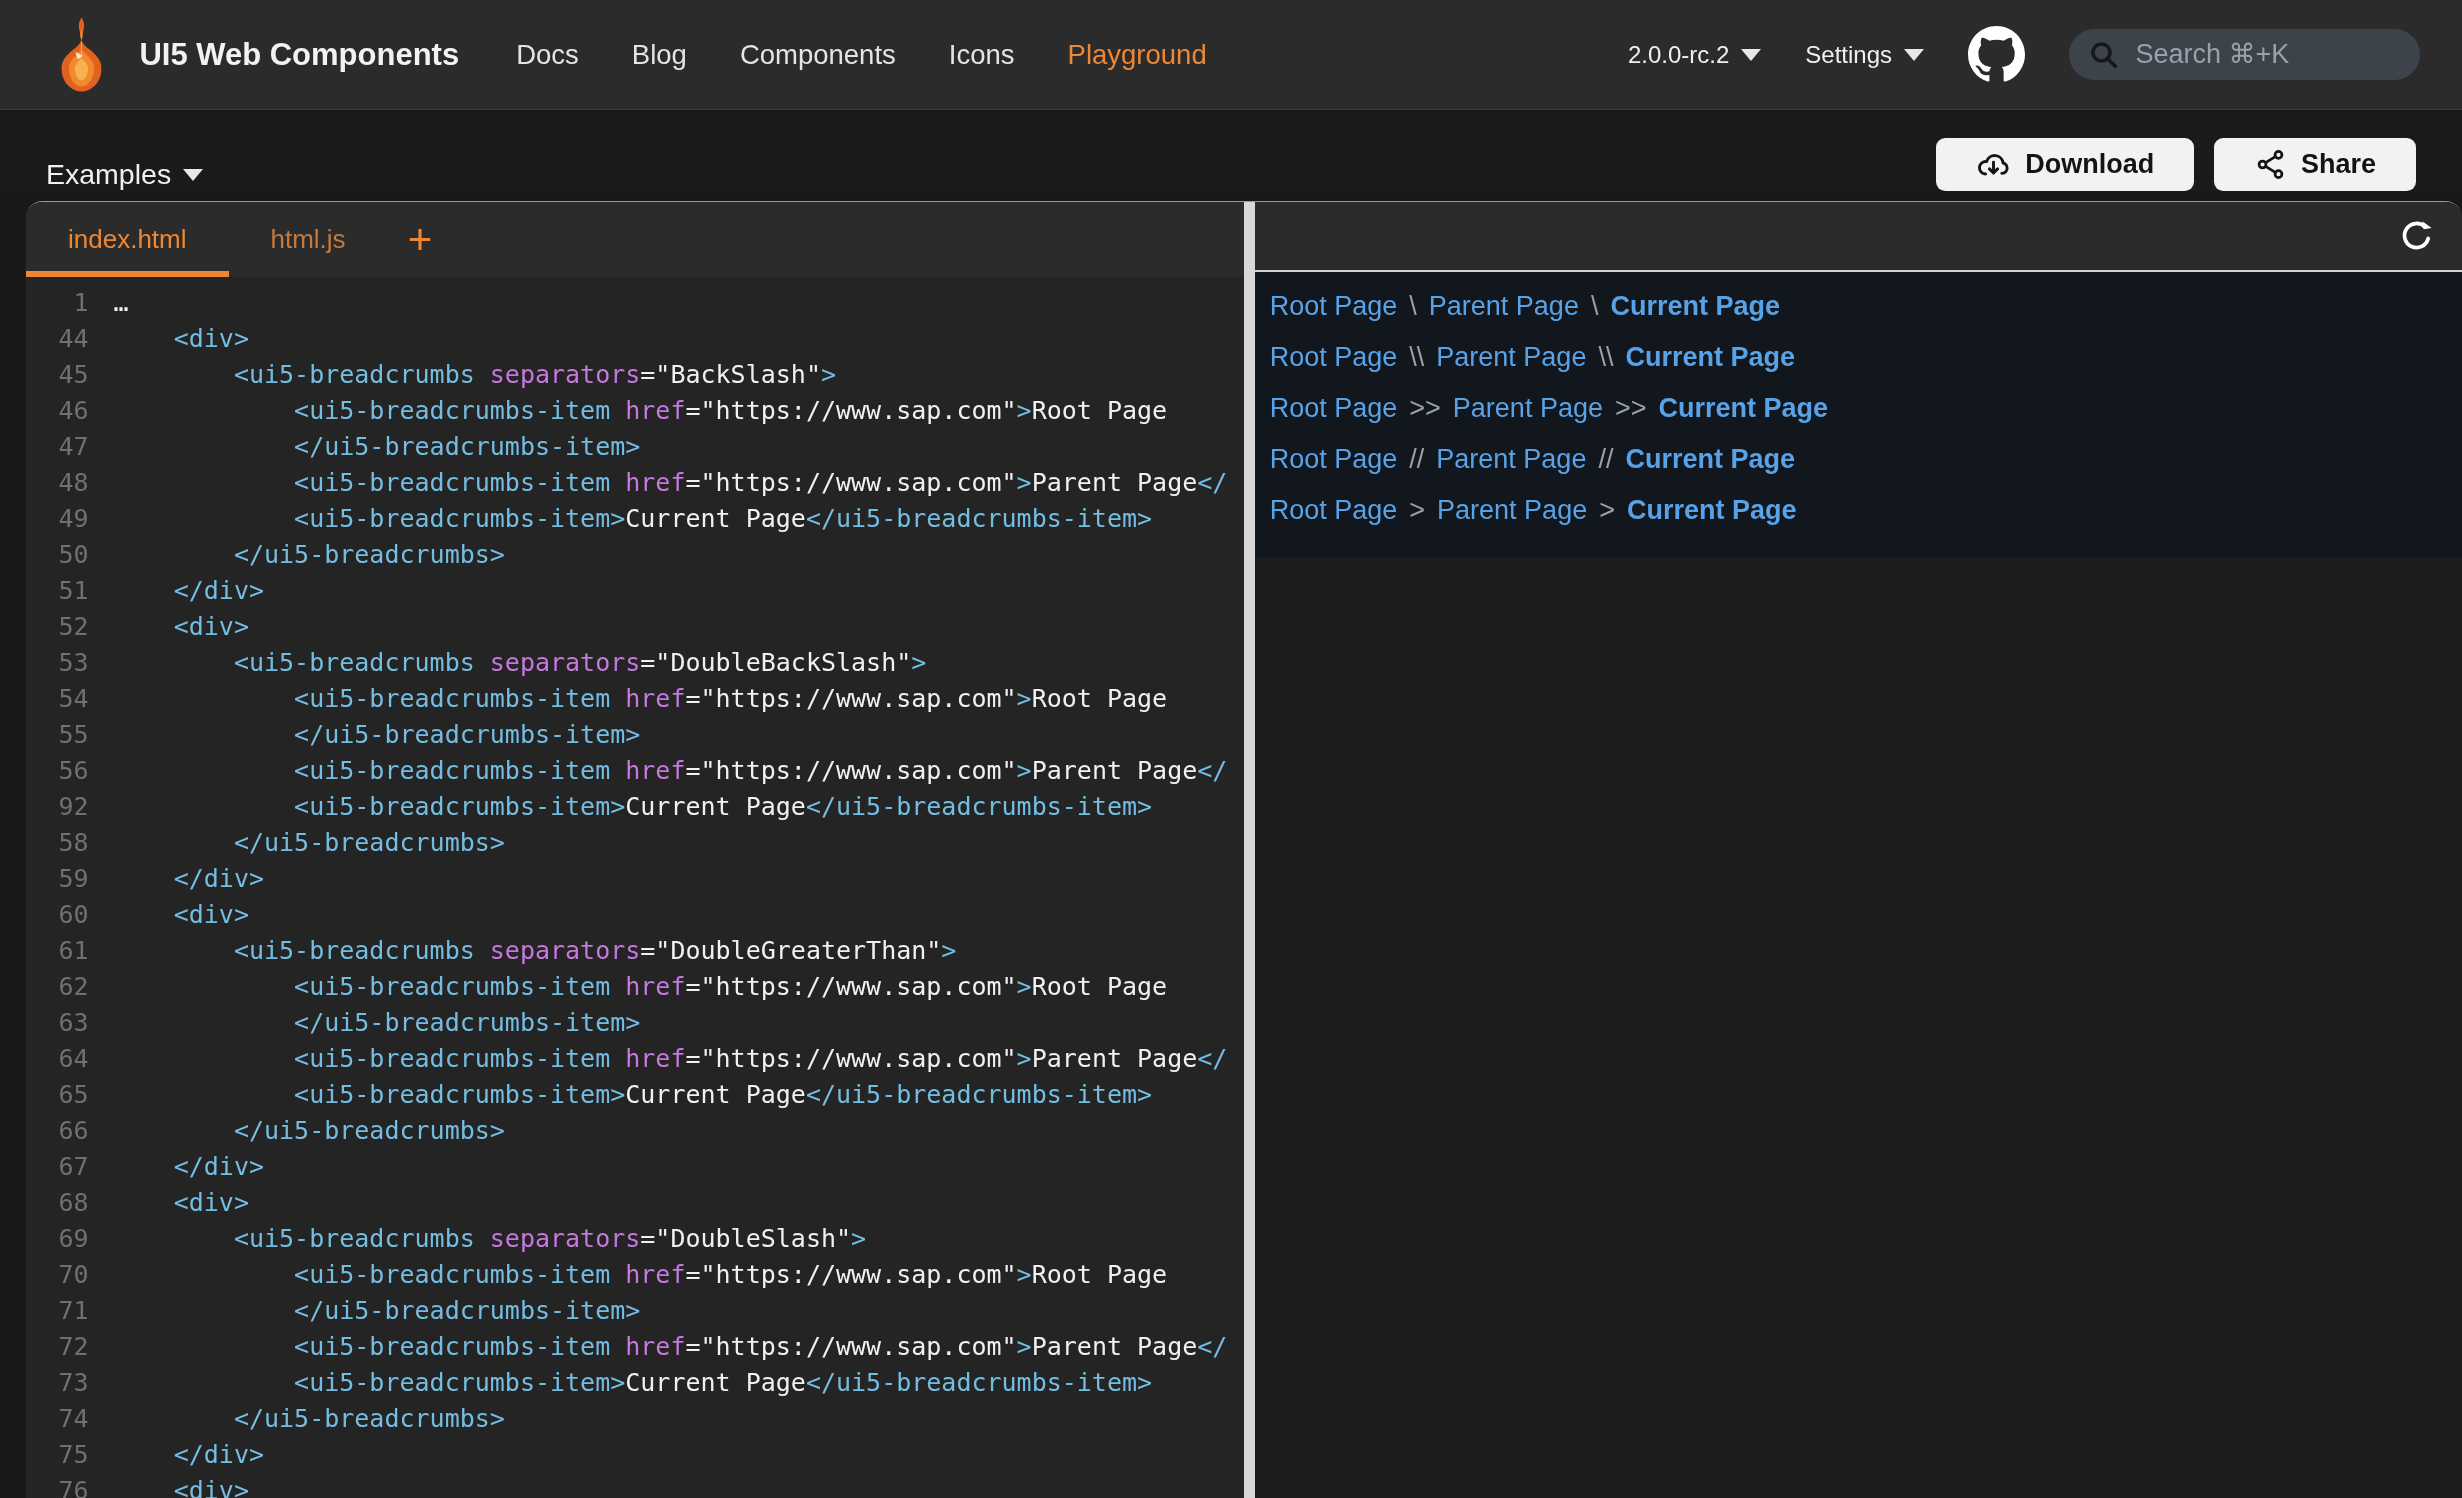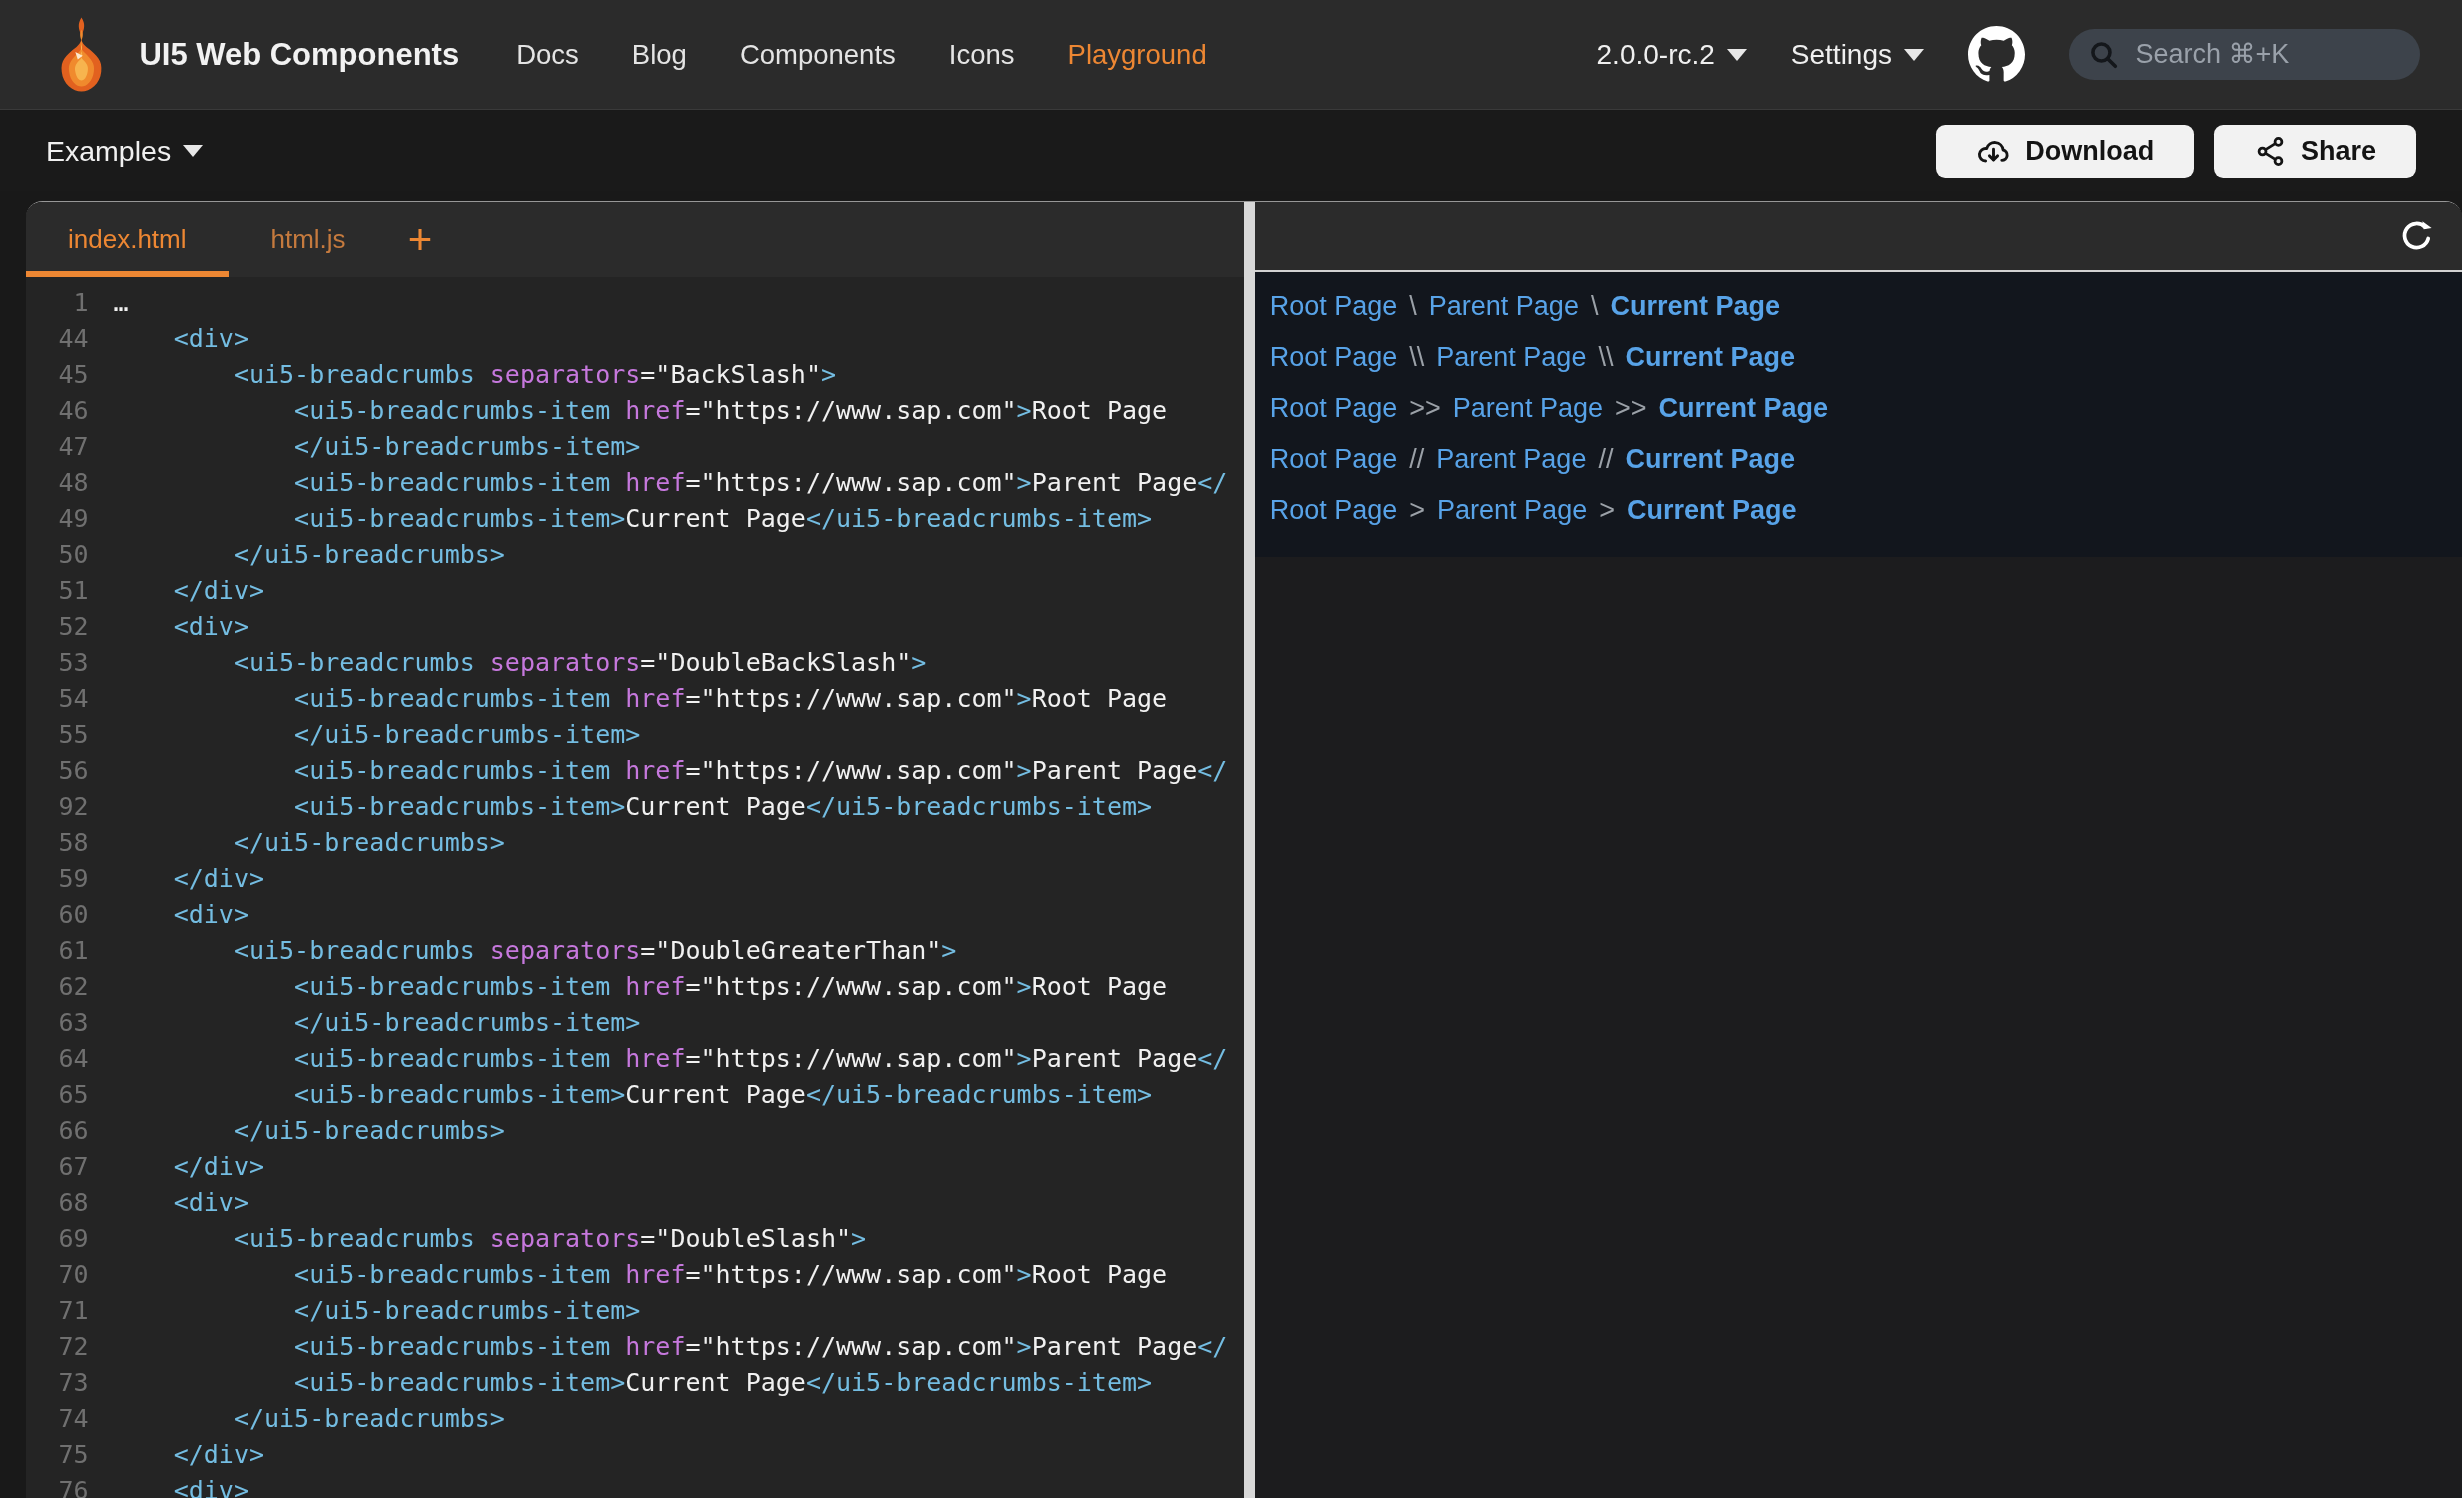--- a/index.html
+++ b/index.html
@@ -15,37 +15,37 @@
   .header{
     position:absolute;top:0;left:0;right:0;height:110px;
     background:#2b2b2b;border-bottom:0.9px solid #3a3a3a;
     display:flex;align-items:center;padding:0 42px;box-sizing:border-box;
   }
   .logo{width:79px;height:79px;flex:none;display:flex;align-items:center;justify-content:center;}
   .brand{font-size:31px;font-weight:bold;color:#f2f2f2;margin-left:18.4px;white-space:nowrap;}
   .main-nav{display:flex;gap:53px;margin-left:57px;font-size:27.5px;color:#e4e4e4;}
   .nav-link.active{color:#ED8733;}
   .header-right{margin-left:auto;display:flex;align-items:center;gap:44px;}
-  .dd{display:flex;align-items:center;gap:12px;font-size:28px;color:#f0f0f0;cursor:pointer;white-space:nowrap;}
+  .dd{display:flex;align-items:center;gap:12px;font-size:24px;color:#f0f0f0;cursor:pointer;white-space:nowrap;}
   .caret{width:0;height:0;border-left:10px solid transparent;border-right:10px solid transparent;border-top:12px solid #e8e8e8;display:inline-block;}
   .gh{width:57px;height:57px;display:flex;align-items:center;justify-content:center;}
   .search{
     width:351px;height:51px;border-radius:27.5px;background:#3d434b;
     display:flex;align-items:center;padding:0 18.4px;gap:13px;box-sizing:border-box;
   }
   .search input{
     background:transparent;border:none;outline:none;flex:1;min-width:0;
     font-size:27px;color:#d8dde2;font-family:"Liberation Sans",sans-serif;
   }
   .search input::placeholder{color:#9aa1aa;opacity:1;}
 
   
   .toolbar{
     position:absolute;top:111px;height:80px;left:0;right:0;background:#1a1a1a;
-    display:flex;align-items:center;padding:0 46px;box-sizing:border-box;
+    display:flex;align-items:flex-end;padding:0 46px;box-sizing:border-box;
   }
   .toolbar-right{margin-left:auto;display:flex;gap:20px;}
   .btn{
     height:53px;background:#f2f2f2;color:#141414;border:none;border-radius:9.2px;
     font-size:27px;font-weight:bold;font-family:"Liberation Sans",sans-serif;
     display:flex;align-items:center;gap:13.8px;padding:0 40px;cursor:pointer;
   }
   .btn svg{flex:none;}
 
   

